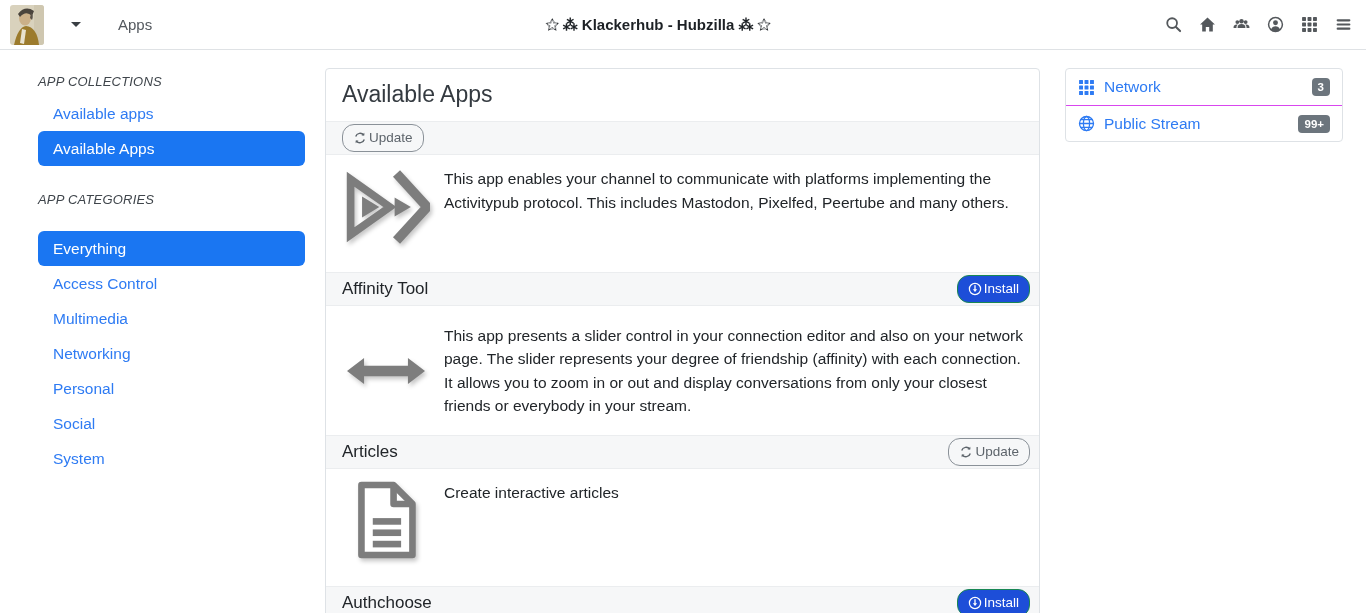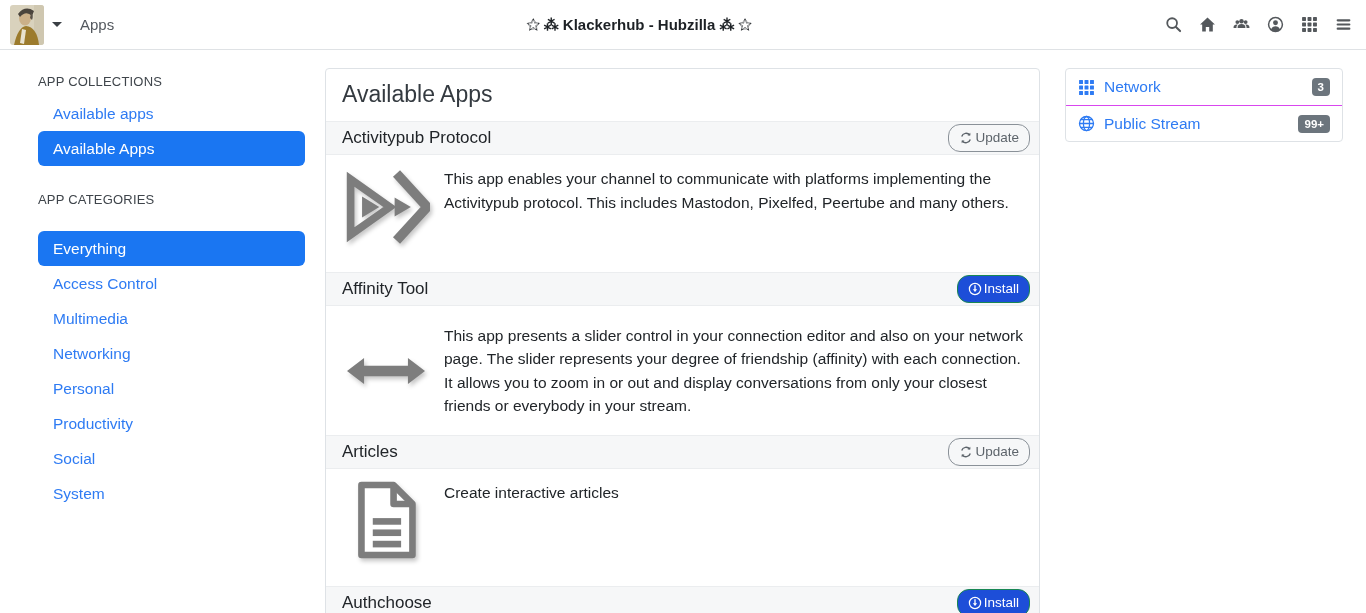--- a/index.html
+++ b/index.html
@@ -2,39 +2,39 @@
 <html><head>
 <meta charset="utf-8">
 <style>
   * { margin:0; padding:0; box-sizing:border-box; }
   html,body { width:1366px; height:613px; overflow:hidden; background:#fff;
     font-family:"Liberation Sans", sans-serif; color:#212529; }
 
   
   .navbar { height:50px; display:flex; align-items:center; padding:0 14px 0 10px;
     background:#fff; border-bottom:1px solid #dfe2e5; }
-  .nav-left { display:flex; align-items:center; }
+  .nav-left { display:flex; align-items:center;gap:19px; }
   .avatar { width:34px; height:40px; border-radius:3px; overflow:hidden; cursor:pointer; flex:0 0 34px; }
   .caret { width:0; height:0; border-left:5px solid transparent; border-right:5px solid transparent;
     border-top:5px solid #3a3f44; margin-left:8px; cursor:pointer; }
   .apps-label { margin-left:18px; font-size:15px; color:#53585e; cursor:pointer; }
   .nav-title { flex:1; text-align:center; font-weight:bold; font-size:15px; color:#1d2125; }
   .nav-icons { display:flex; align-items:center; gap:16px; }
   .nav-icon { width:18px; height:18px; color:#54585c; cursor:pointer; display:flex; align-items:center; justify-content:center; }
   .nav-icon svg { width:17px; height:17px; }
 
   
   .layout { display:flex; align-items:flex-start; padding-top:18px; }
   .left-col  { width:267px; margin-left:38px; flex:0 0 267px; }
   .main-col  { width:715px; margin-left:20px; flex:0 0 715px; }
   .right-col { width:278px; margin-left:25px; flex:0 0 278px; }
 
   
   .side-header { font-size:13px; font-weight:500; color:#3f454b; letter-spacing:.2px;
-    margin:6px 0 7px 0; }
+    margin:6px 0 7px 0;font-style:italic; }
   .side-header.second { margin-top:26px; margin-bottom:24px; }
   .side-item { display:block; height:35px; padding:7px 15px; font-size:15.5px; line-height:21px;
     color:#2e7bf3; border-radius:6px; cursor:pointer; text-decoration:none; }
   .side-item.active { background:#1a76f2; color:#fff; }
 
   
   .panel { border:1px solid #dee2e6; border-radius:4px; background:#fff; overflow:hidden; height:760px; }
   .panel-title { font-size:23px; font-weight:500; color:#343a40; padding:12px 16px 13px; }
   .app-header { background:#f6f7f8; border-top:1px solid #ebedef; border-bottom:1px solid #ebedef;
     height:34px; display:flex; align-items:center; padding:0 9px 0 16px; }
@@ -143,31 +143,29 @@
     <div class="side-header">APP COLLECTIONS</div>
     <a class="side-item">Available apps</a>
     <a class="side-item active">Available Apps</a>
 
     <div class="side-header second">APP CATEGORIES</div>
     <a class="side-item active">Everything</a>
     <a class="side-item">Access Control</a>
     <a class="side-item">Multimedia</a>
     <a class="side-item">Networking</a>
     <a class="side-item">Personal</a>
-    <a class="side-item">Productivity</a>
     <a class="side-item">Social</a>
     <a class="side-item">System</a>
   </aside>
 
   <main class="main-col">
     <div class="panel">
       <div class="panel-title">Available Apps</div>
 
       <div class="app-header">
-        <div class="app-name">Activitypub Protocol</div>
         <button class="btn btn-outline">
           <span style="display:flex">
             <svg viewBox="0 0 16 16" fill="none" stroke="currentColor" stroke-width="1.6">
                 <path d="M3.1 6.3a5.2 5.2 0 0 1 9.2-1.5"></path>
                 <path d="M12.9 9.7a5.2 5.2 0 0 1-9.2 1.5"></path>
                 <path d="M12.9 1.9v3.2H9.7z" fill="currentColor" stroke="none"></path>
                 <path d="M3.1 14.1v-3.2h3.2z" fill="currentColor" stroke="none"></path>
               </svg>
           </span>
           <span>Update</span>

